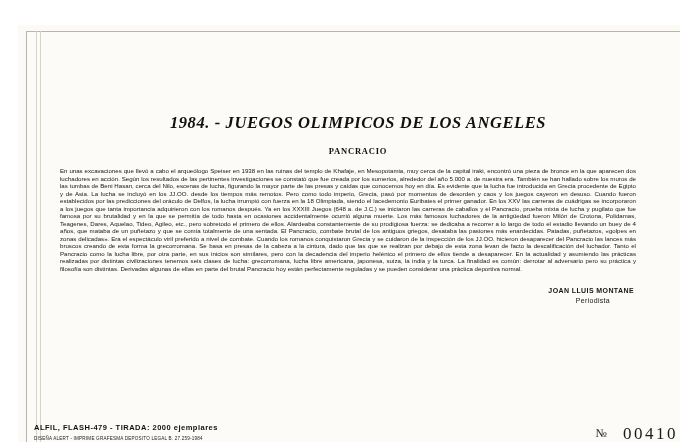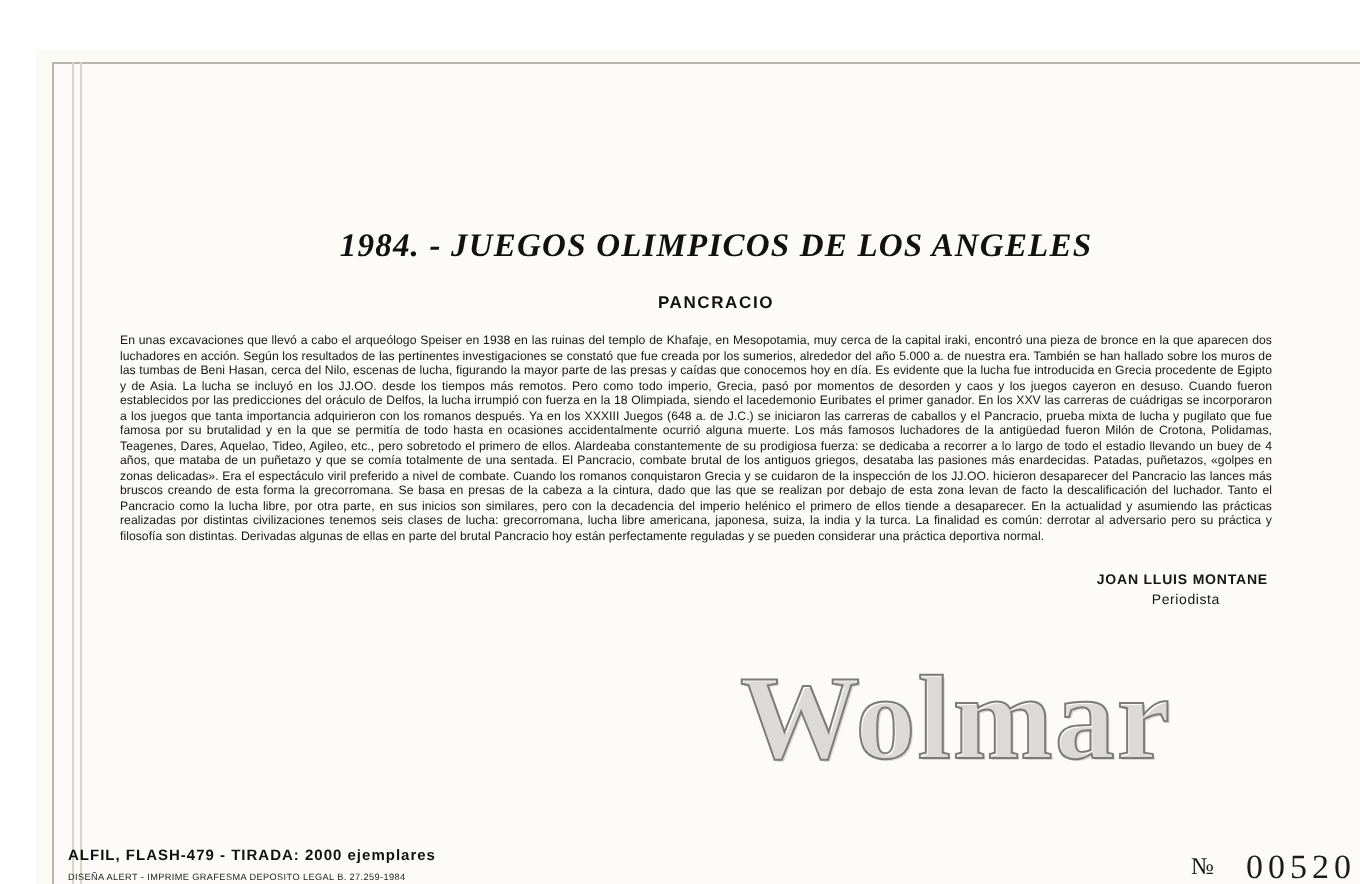--- a/index.html
+++ b/index.html
@@ -61,21 +61,21 @@
     font-weight: bold;
     font-style: italic;
     font-size: 16.5px;
     letter-spacing: 0.6px;
     color: #111111;
     margin-top: 58px;
   }
 
   #subtitle {
     text-align: center;
-    font-family: Liberation Sans, sans-serif;
+    font-family: Liberation Serif, serif;
     font-weight: bold;
     font-size: 8.5px;
     letter-spacing: 0.8px;
     color: #111111;
     margin-top: 13px;
   }
 
   #body-text {
     margin-top: 11px;
     margin-left: 2px;
@@ -181,27 +181,26 @@
   <div id="content">
     <div id="title">1984. - JUEGOS OLIMPICOS DE LOS ANGELES</div>
     <div id="subtitle">PANCRACIO</div>
     <div id="body-text">En unas excavaciones que llevó a cabo el arqueólogo Speiser en 1938 en las ruinas del templo de Khafaje, en Mesopotamia, muy cerca de la capital iraki, encontró una pieza de bronce en la que aparecen dos luchadores en acción. Según los resultados de las pertinentes investigaciones se constató que fue creada por los sumerios, alrededor del año 5.000 a. de nuestra era. También se han hallado sobre los muros de las tumbas de Beni Hasan, cerca del Nilo, escenas de lucha, figurando la mayor parte de las presas y caídas que conocemos hoy en día. Es evidente que la lucha fue introducida en Grecia procedente de Egipto y de Asia. La lucha se incluyó en los JJ.OO. desde los tiempos más remotos. Pero como todo imperio, Grecia, pasó por momentos de desorden y caos y los juegos cayeron en desuso. Cuando fueron establecidos por las predicciones del oráculo de Delfos, la lucha irrumpió con fuerza en la 18 Olimpiada, siendo el lacedemonio Euribates el primer ganador. En los XXV las carreras de cuádrigas se incorporaron a los juegos que tanta importancia adquirieron con los romanos después. Ya en los XXXIII Juegos (648 a. de J.C.) se iniciaron las carreras de caballos y el Pancracio, prueba mixta de lucha y pugilato que fue famosa por su brutalidad y en la que se permitía de todo hasta en ocasiones accidentalmente ocurrió alguna muerte. Los más famosos luchadores de la antigüedad fueron Milón de Crotona, Polidamas, Teagenes, Dares, Aquelao, Tideo, Agileo, etc., pero sobretodo el primero de ellos. Alardeaba constantemente de su prodigiosa fuerza: se dedicaba a recorrer a lo largo de todo el estadio llevando un buey de 4 años, que mataba de un puñetazo y que se comía totalmente de una sentada. El Pancracio, combate brutal de los antiguos griegos, desataba las pasiones más enardecidas. Patadas, puñetazos, «golpes en zonas delicadas». Era el espectáculo viril preferido a nivel de combate. Cuando los romanos conquistaron Grecia y se cuidaron de la inspección de los JJ.OO. hicieron desaparecer del Pancracio las lances más bruscos creando de esta forma la grecorromana. Se basa en presas de la cabeza a la cintura, dado que las que se realizan por debajo de esta zona levan de facto la descalificación del luchador. Tanto el Pancracio como la lucha libre, por otra parte, en sus inicios son similares, pero con la decadencia del imperio helénico el primero de ellos tiende a desaparecer. En la actualidad y asumiendo las prácticas realizadas por distintas civilizaciones tenemos seis clases de lucha: grecorromana, lucha libre americana, japonesa, suiza, la india y la turca. La finalidad es común: derrotar al adversario pero su práctica y filosofía son distintas. Derivadas algunas de ellas en parte del brutal Pancracio hoy están perfectamente reguladas y se pueden considerar una práctica deportiva normal.</div>
     <div id="signature">
       <span class="author">JOAN LLUIS MONTANE</span>
       <span class="role">Periodista</span>
     </div>
   </div>
 
-  <div id="watermark">Wolmar</div>
 
   <div id="footer-rule"></div>
 
   <div id="footer">
     <div id="footer-left">
       <div class="line1">ALFIL, FLASH-479 - TIRADA: 2000 ejemplares</div>
       <div class="line2">DISEÑA ALERT - IMPRIME GRAFESMA          DEPOSITO LEGAL B. 27.259-1984</div>
     </div>
     <div id="footer-right">
       <span class="num-sign">№</span>
-      <span class="num-value">00520</span>
+      <span class="num-value">00410</span>
     </div>
   </div>
 </div>
 
 </body></html>

